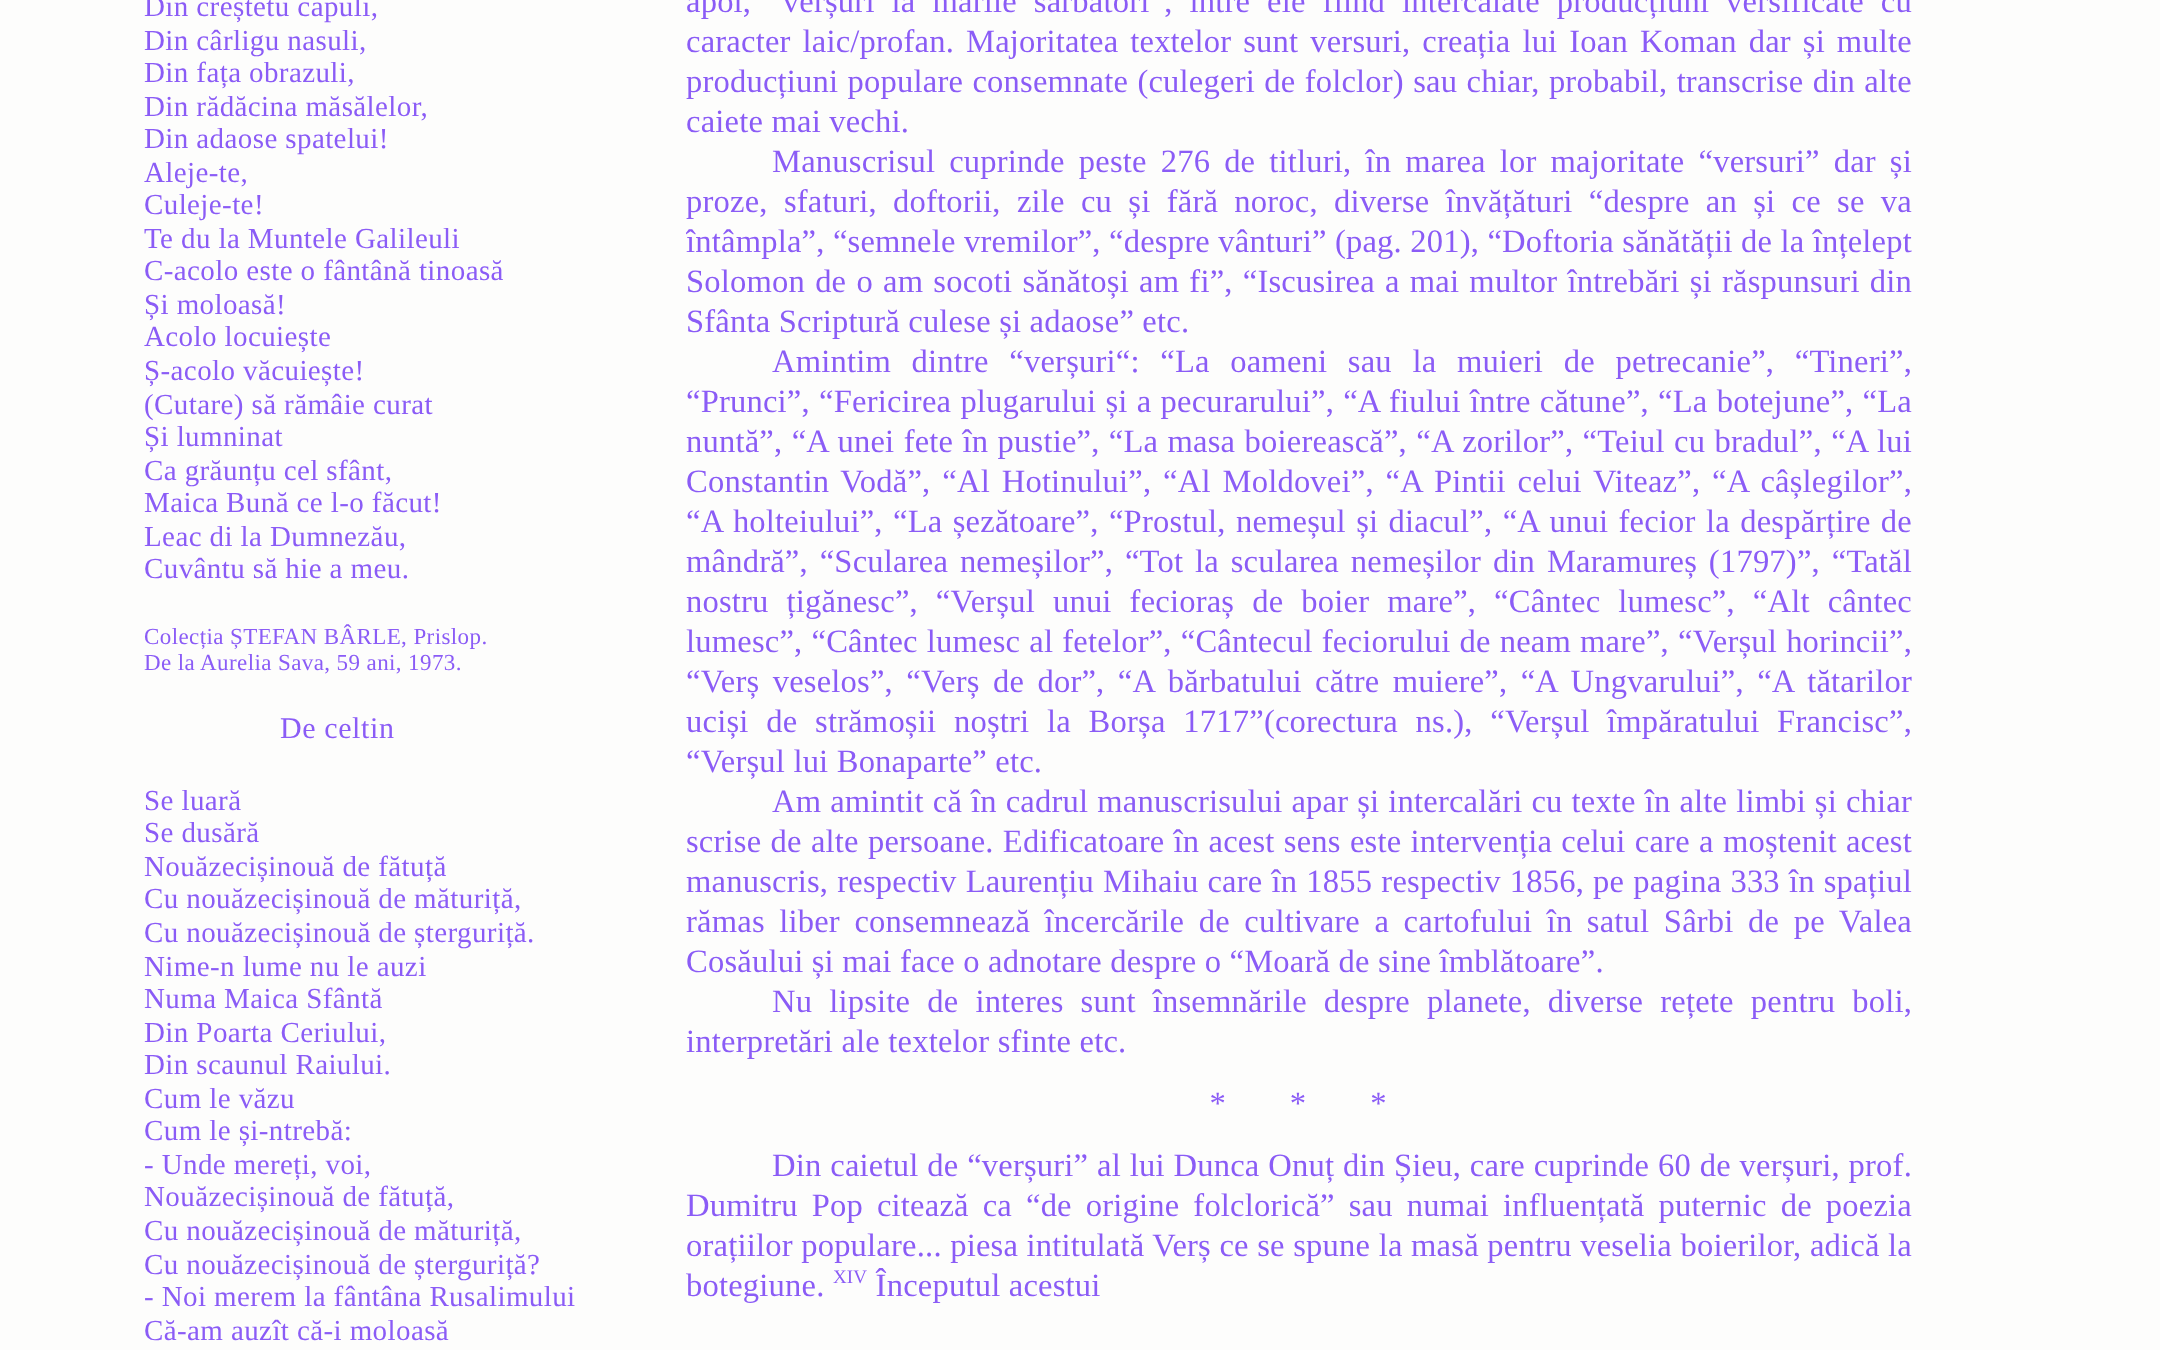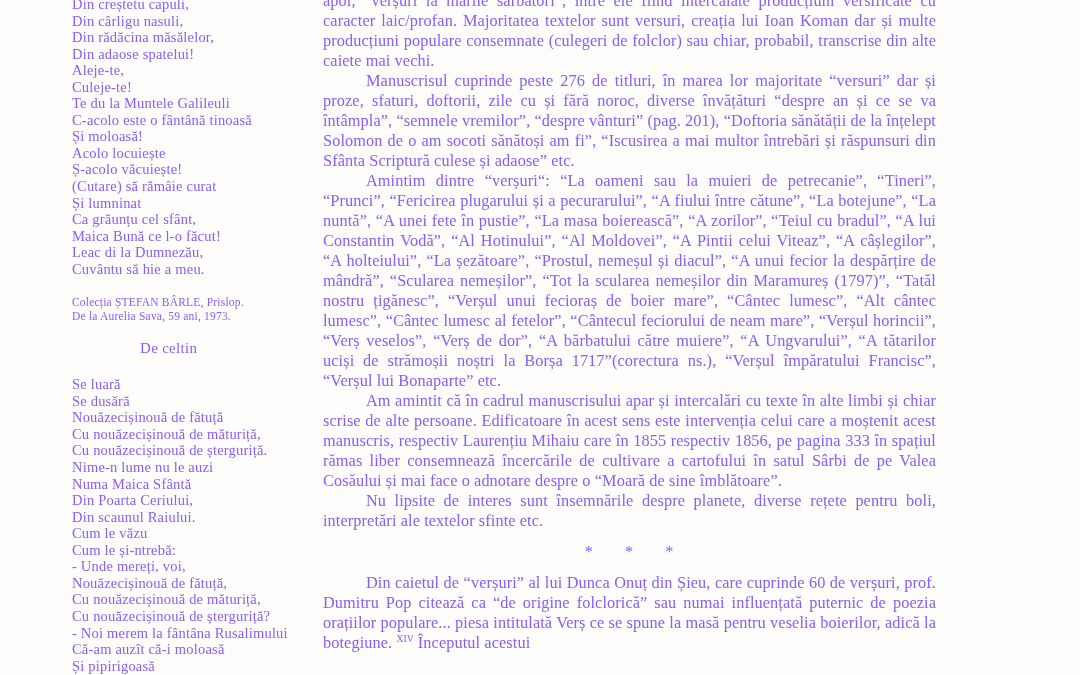--- a/index.html
+++ b/index.html
@@ -36,21 +36,21 @@
   .poem-title {
     margin-top: 17px;
     margin-bottom: 19px;
     font-size: 15px;
     text-indent: 68px;
     letter-spacing: 0.3px;
   }
   
   .right-col {
     position: absolute;
-    left: 323px; top: 0;
+    left: 343px; top: 0;
     width: 613px; height: 671px;
     overflow: hidden;
   }
   .right-inner { margin-top: -9px; }
   .para {
     margin: 0;
     font-size: 16.3px;
     line-height: 20px;
     text-align: justify;
     letter-spacing: 0.1px;
@@ -74,20 +74,21 @@
 </style>
 </head>
 <body style="background: rgb(253, 253, 252);">
 
 <div class="page" style="color: #8b5cf6;">
 
   <div class="left-col">
     <div class="poem">
         <div class="poem-line">Din creștetu capuli,</div>
         <div class="poem-line">Din cârligu nasuli,</div>
+        <div class="poem-line">Din fața obrazuli,</div>
         <div class="poem-line">Din rădăcina măsălelor,</div>
         <div class="poem-line">Din adaose spatelui!</div>
         <div class="poem-line">Aleje-te,</div>
         <div class="poem-line">Culeje-te!</div>
         <div class="poem-line">Te du la Muntele Galileuli</div>
         <div class="poem-line">C-acolo este o fântână tinoasă</div>
         <div class="poem-line">Și moloasă!</div>
         <div class="poem-line">Acolo locuiește</div>
         <div class="poem-line">Ș-acolo văcuiește!</div>
         <div class="poem-line">(Cutare) să rămâie curat</div>

